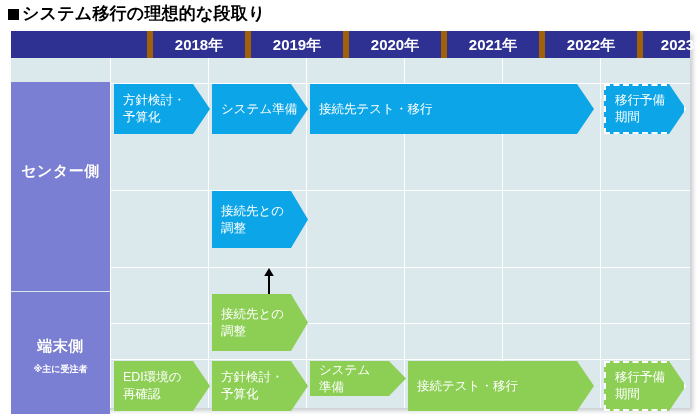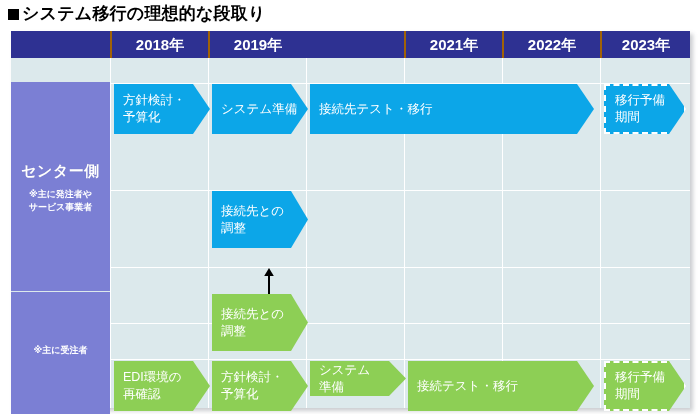--- a/index.html
+++ b/index.html
@@ -57,22 +57,23 @@
   }
   .year-cell {
     position: absolute;
     top: 0;
     height: 27px;
     line-height: 27px;
     text-align: center;
     color: #ffffff;
     font-size: 15px;
     font-weight: bold;
-    border-left: 2px solid #a16207;
+    border-left: 6px solid #a16207;
     box-sizing: border-box;
+    margin-left: 37px;
   }
   #header-corner {
     position: absolute;
     left: 0; top: 0;
     width: 99px;
     height: 27px;
   }
 
   
   #grid {
@@ -176,20 +177,21 @@
 <div id="title">
   <span class="bullet"></span><span>システム移行の理想的な段取り</span>
 </div>
 
 <div id="chart">
 
   <div id="header-row">
     <div id="header-corner"></div>
     <div class="year-cell" style="left:99px;width:98px;">2018年</div>
     <div class="year-cell" style="left:197px;width:98px;">2019年</div>
+    <div class="year-cell" style="left:295px;width:98px;">2020年</div>
     <div class="year-cell" style="left:393px;width:98px;">2021年</div>
     <div class="year-cell" style="left:491px;width:98px;">2022年</div>
     <div class="year-cell" style="left:589px;width:90px;">2023年</div>
   </div>
 
   <div id="grid">
 
     <div class="vline" style="left:99px;"></div>
     <div class="vline" style="left:197px;"></div>
     <div class="vline" style="left:295px;"></div>
@@ -200,29 +202,26 @@
     <div class="hline" style="top:25px;"></div>
     <div class="hline" style="top:132px;"></div>
     <div class="hline" style="top:265px;"></div>
     <div class="hline" style="top:301px;"></div>
 
     <div class="rowdiv" style="top:209px;"></div>
 
     <div class="side-label" id="side-center">
       <div class="inner">
         <div class="main">センター側</div>
-        <div class="note">
-          <span>※主に発注者や</span><br>
-          <span>サービス事業者</span>
-        </div>
       </div>
     </div>
 
     <div class="side-label" id="side-terminal">
       <div class="inner">
+        <div class="main">端末側</div>
         <div class="note">
           <span>※主に受注者</span>
         </div>
       </div>
     </div>
 
     <div class="arrow blue" style="left:103px; top:26px; width:96px; height:50px;">
       <span class="ar-label">
         <span>方針検討・</span><br>
         <span>予算化</span>

